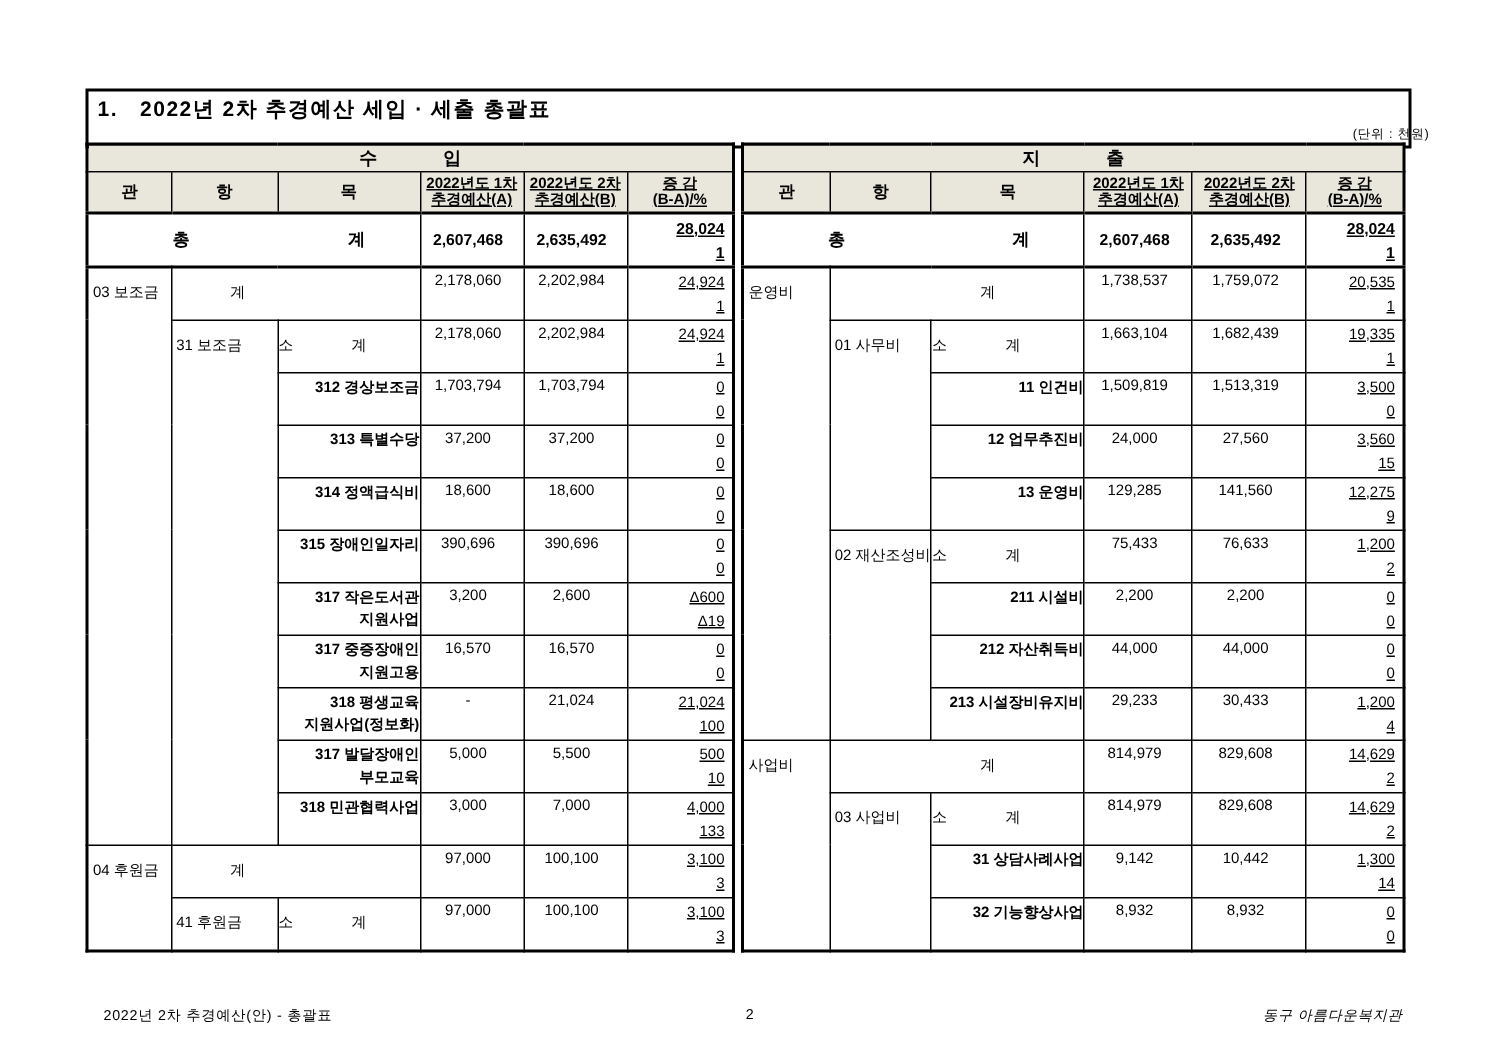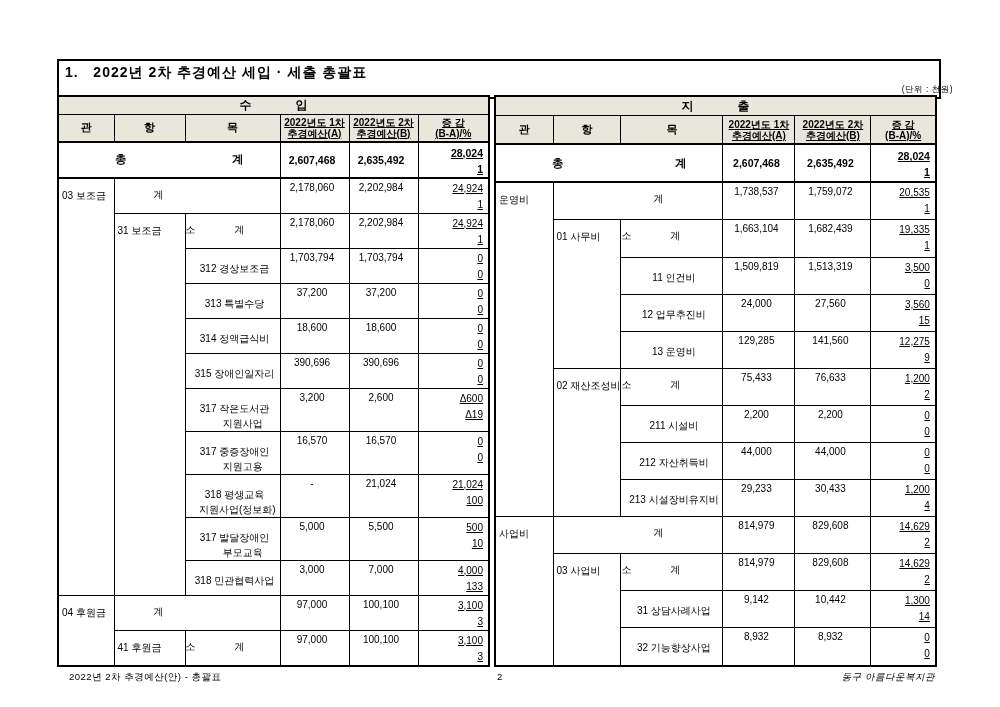--- a/index.html
+++ b/index.html
@@ -48,21 +48,21 @@
   .tl-flex { display:flex; justify-content:space-between; align-items:center;
     height:100%; padding:0 36px 0 56px; font-size:11.5px; }
 
   
   tr.row td { height:34px; }
 
   td.gwan-cell, td.hang-cell {
     text-align:left; padding:9px 0 0 3px; font-size:10px; white-space:pre; line-height:15px;
   }
   td.mok-label {
-    text-align:center; padding:12px 0 0 4px; white-space:pre; line-height:15px;
+    text-align:right; padding:2px 0 0 4px; white-space:pre; line-height:15px;font-weight:bold;
   }
   td.grp-kye { text-align:left; padding-top:9px; white-space:pre; }
   .t-income  td.grp-kye { padding-left:39px; }
   .t-expense td.grp-kye { padding-left:100px; }
   td.so-kye { text-align:left; padding-top:9px; white-space:pre; }
 
   td.num { text-align:center; padding:3px 5px 0 0; white-space:pre; }
   tr.total td.num { padding-top:0; vertical-align:middle; font-size:10.5px; }
 
   td.diff { padding:0; }

